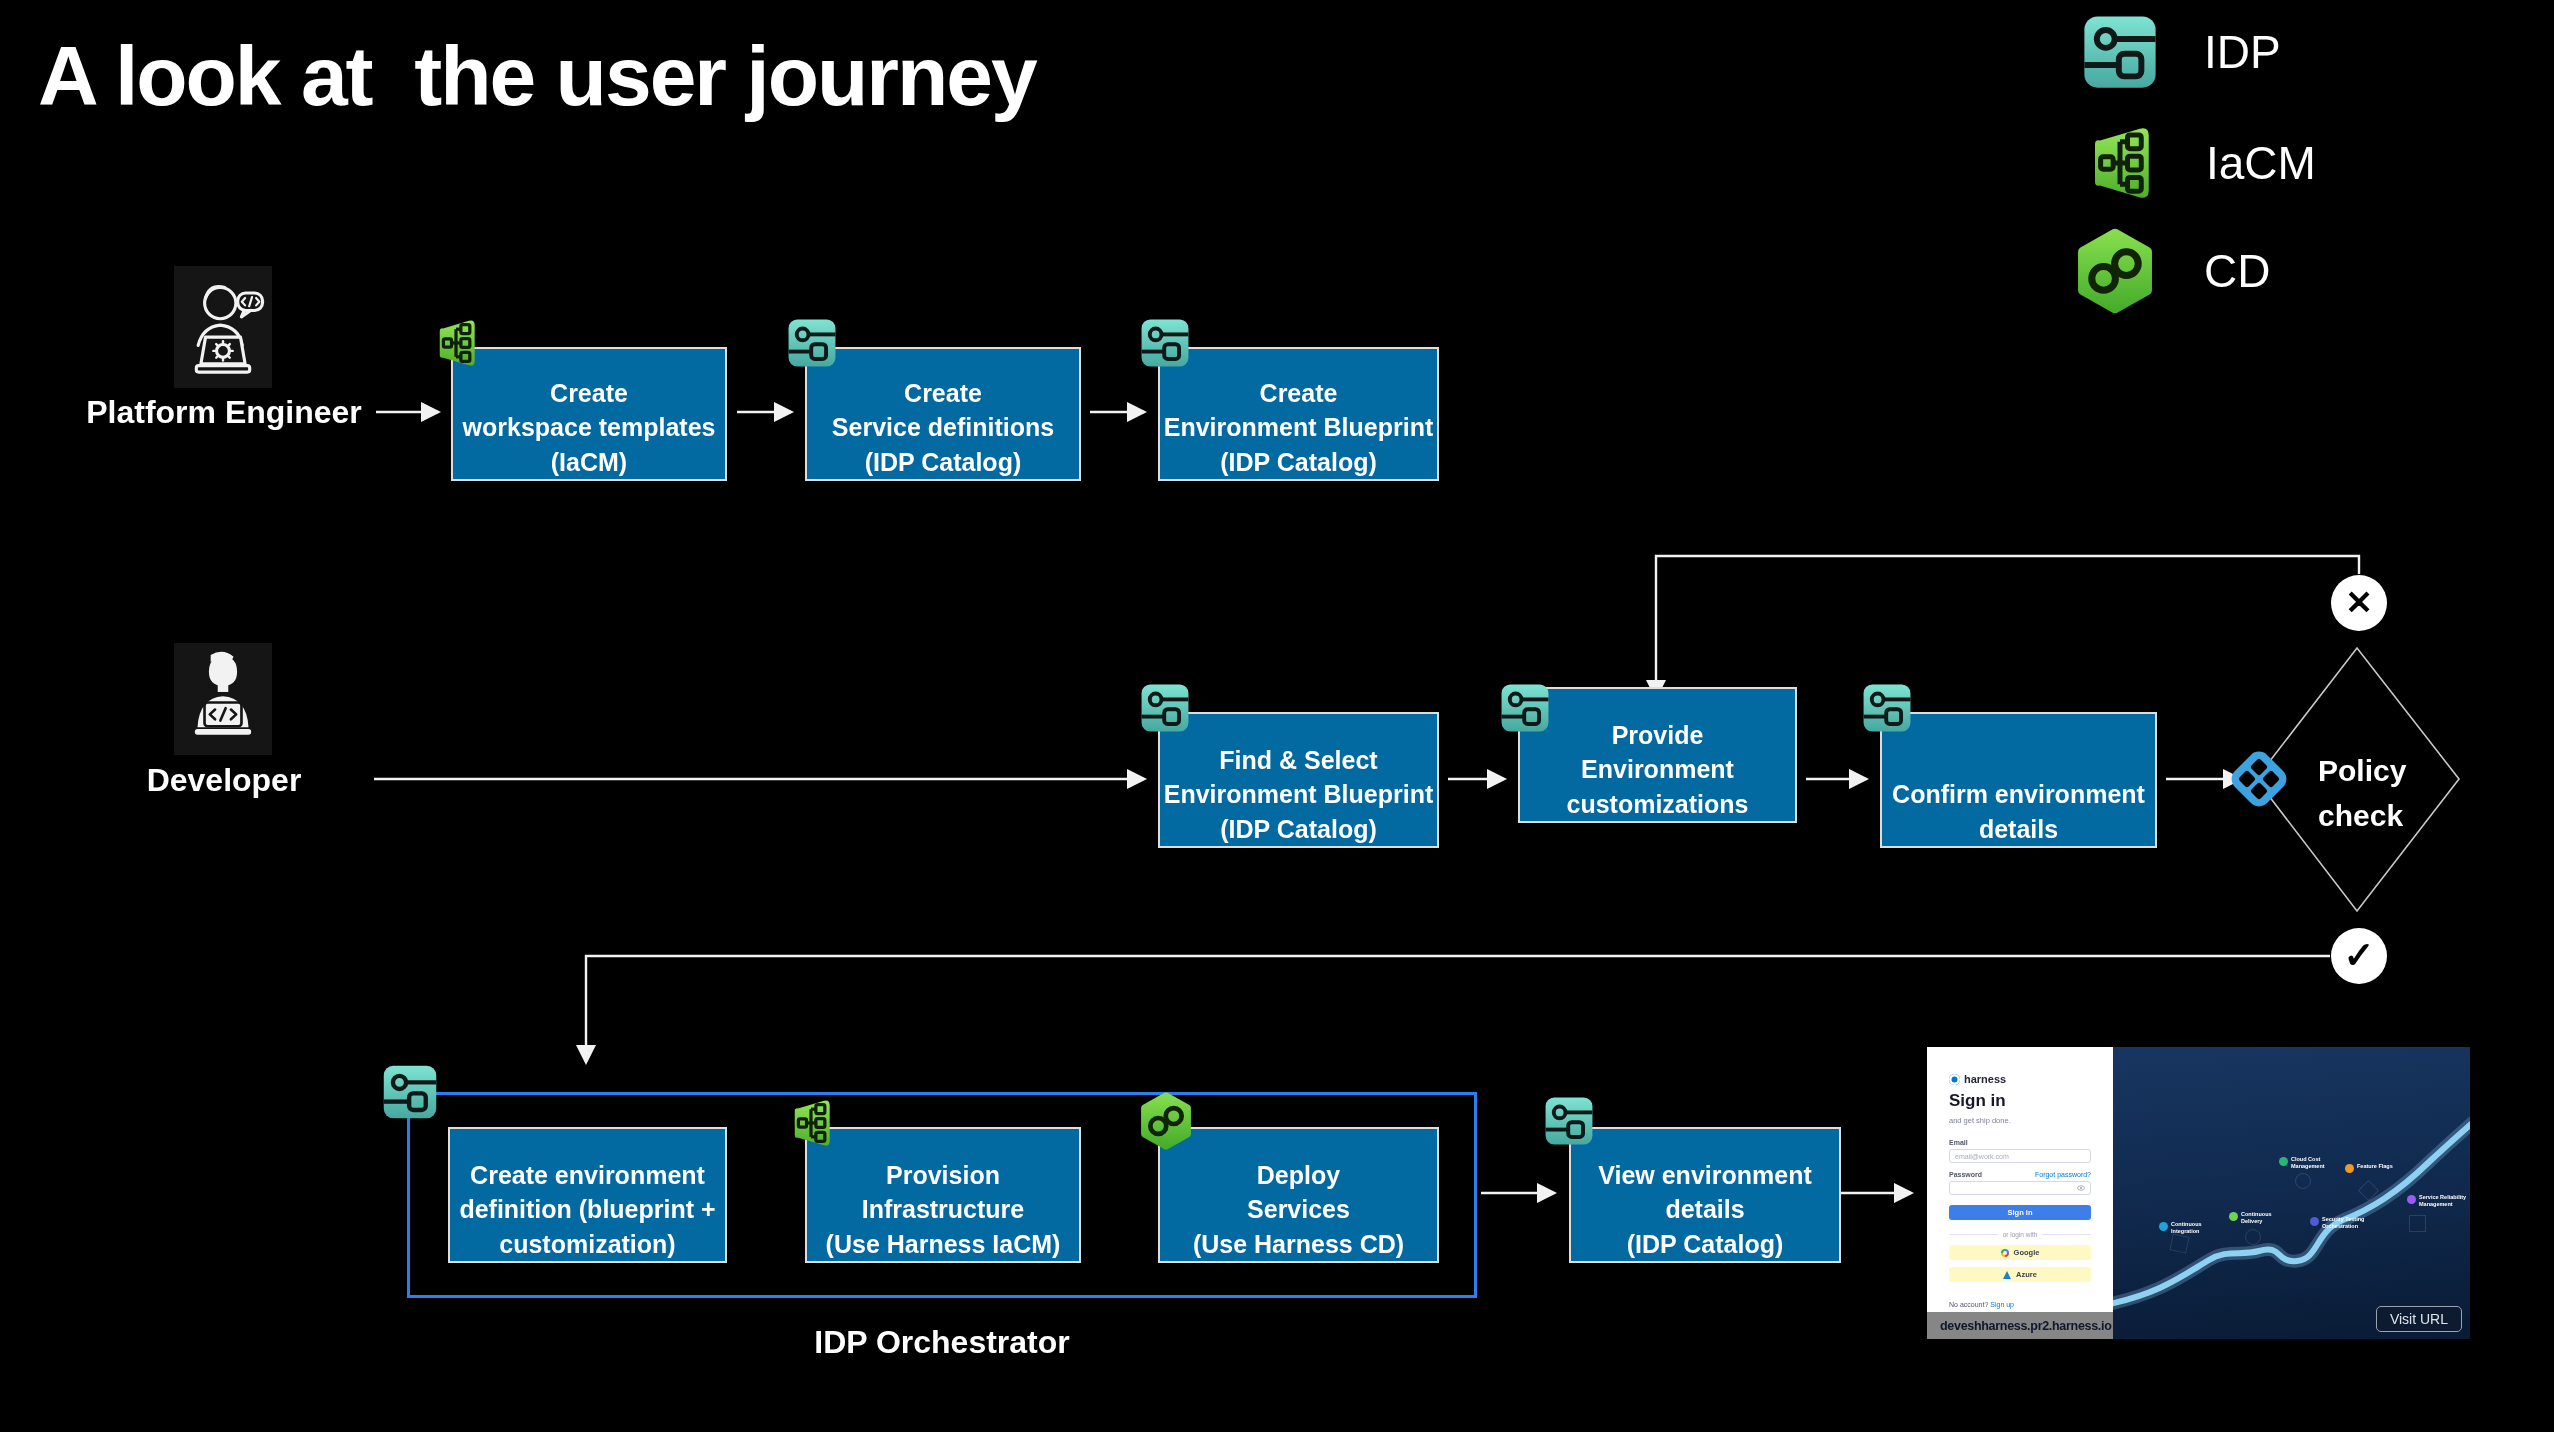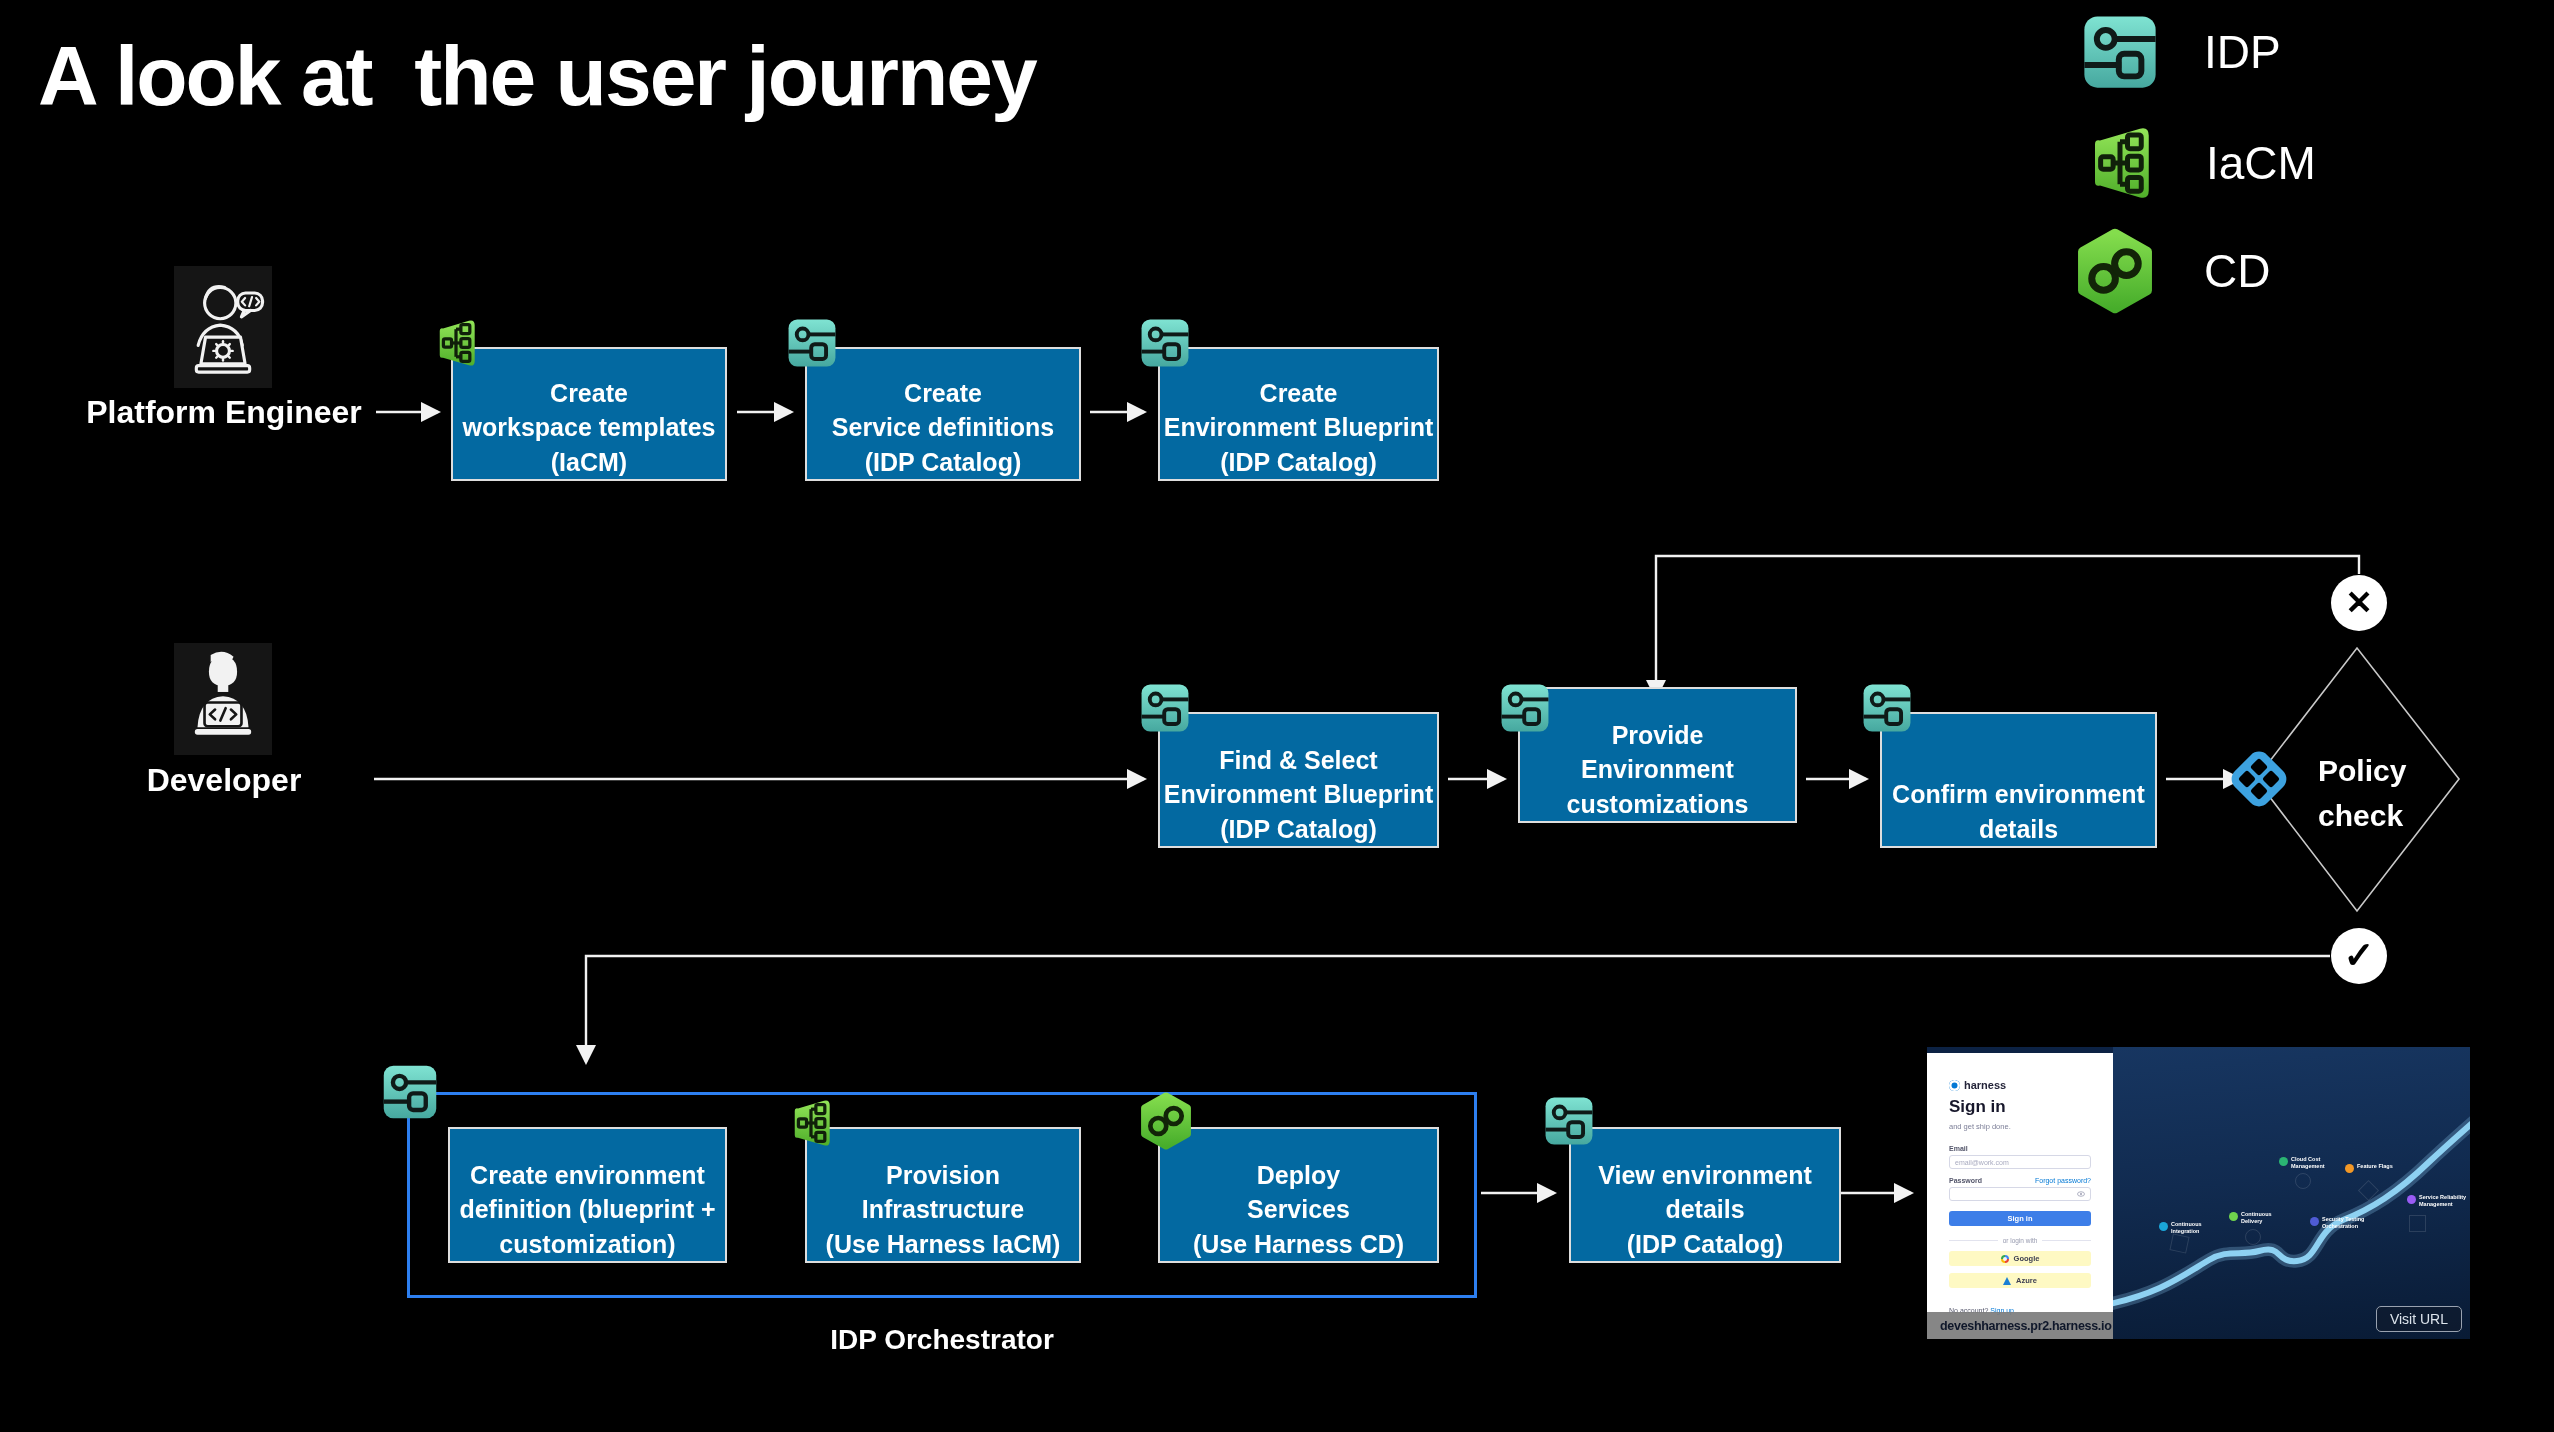--- a/index.html
+++ b/index.html
@@ -17,24 +17,24 @@
   
   .step{border:2px solid #dedede;background:#0369a1;display:flex;align-items:flex-end;justify-content:center;text-align:center;}
   .step-text{font-weight:bold;font-size:25px;line-height:1.38;white-space:pre-line;}
   
   .decision-label{font-weight:bold;font-size:30px;line-height:1.5;white-space:pre-line;text-align:left;}
   .badge{width:56px;height:56px;border-radius:50%;background:#fff;color:#000;
          display:flex;align-items:center;justify-content:center;font-weight:900;}
   .badge span{transform:translateY(-1px);}
   
   .orchestrator-box{border:3px solid #2d7ff0;background:transparent;}
-  .orchestrator-label{font-weight:bold;font-size:28px;text-align:center;white-space:pre;}
+  .orchestrator-label{font-weight:bold;font-size:32px;text-align:center;white-space:pre;}
   
   .shot{left:1927px;top:1047px;width:543px;height:292px;background:#0c2244;overflow:hidden;}
-  .shot-left{position:absolute;left:0;top:6px;width:186px;height:372px;background:#fff;color:#1c1c2b;}
+  .shot-left{position:absolute;left:0;top:0;width:186px;height:372px;background:#fff;color:#1c1c2b;}
   .shot-right{position:absolute;left:186px;top:0;width:357px;height:292px;
               background:linear-gradient(175deg,#173661 0%,#112b50 45%,#091b35 100%);}
   .si{position:absolute;font-family:"Liberation Sans",sans-serif;}
   .si-brand{left:22px;top:26px;display:flex;align-items:center;gap:4px;font-size:11px;font-weight:bold;color:#25253a;}
   .si-logo{width:11px;height:11px;border-radius:50%;background:#0278d5;box-shadow:inset 0 0 0 2.5px #fff,inset 0 0 0 5px #0278d5;}
   .si-title{left:22px;top:44px;font-size:17px;font-weight:bold;color:#17172b;}
   .si-sub{left:22px;top:69px;font-size:7.5px;color:#7e8099;}
   .si-label{font-size:7px;color:#53556a;font-weight:bold;}
   .si-input{position:absolute;width:142px;height:14px;border:1px solid #d6d8e6;border-radius:3px;background:#fff;
             font-size:7px;color:#a9abc0;display:flex;align-items:center;padding:0 5px;box-sizing:border-box;}

